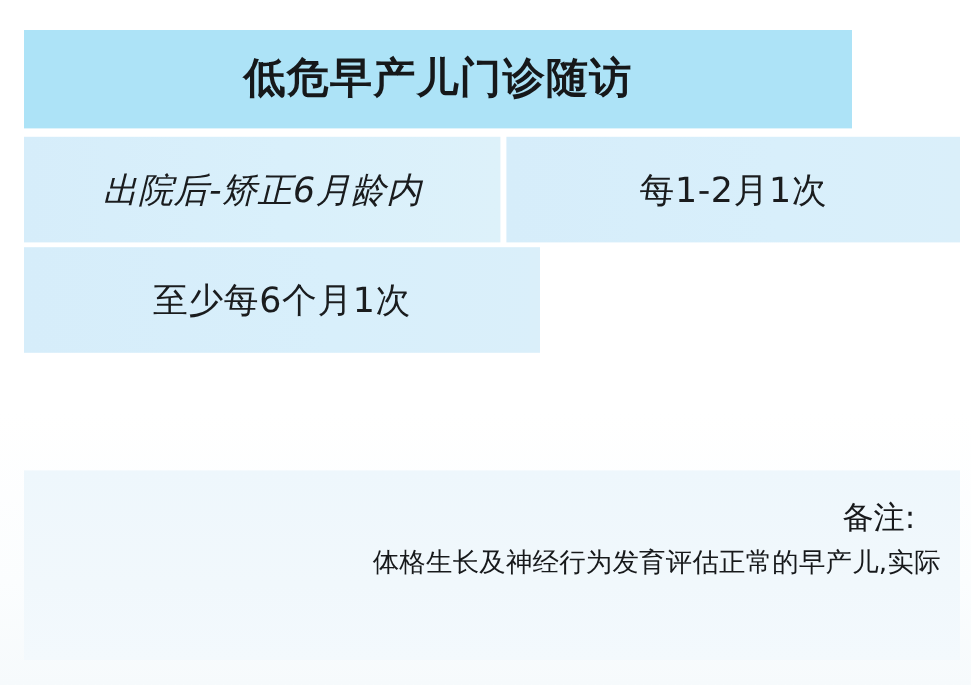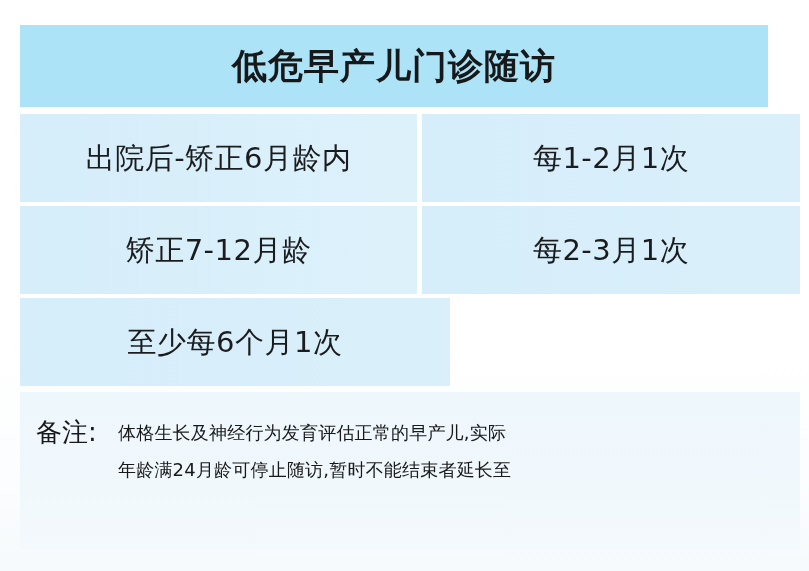--- a/index.html
+++ b/index.html
@@ -22,21 +22,21 @@
     height: 571px;
     background:
       linear-gradient(to bottom, #ffffff 0%, #ffffff 60%, #fbfdfe 85%, #f6fafc 100%);
   }
 
   
   .title-banner {
     position: absolute;
     left: 20px;
     top: 25px;
-    width: 748px;
+    width: 690px;
     height: 82px;
     background: #ade3f7;
     display: flex;
     align-items: center;
     justify-content: center;
   }
   .title-text {
     font-size: 35px;
     font-weight: bold;
     color: #16181a;
@@ -64,20 +64,21 @@
     height: 88px;
     display: flex;
     align-items: center;
     justify-content: center;
     box-sizing: border-box;
   }
   .cell-left {
     width: 452px;
     margin-right: 5px;
     background: linear-gradient(to right, #d6edfa 0%, #d9f0fb 55%, #ddf1fa 100%);
+    font-style: italic;
   }
   .cell-right {
     width: 430px;
     background: linear-gradient(to right, #d6edfa 0%, #d8effb 60%, #daeffa 100%);
   }
   .cell-text {
     font-size: 29px;
     font-weight: normal;
     color: #1a1c1e;
     line-height: 1;
@@ -96,31 +97,32 @@
     box-sizing: border-box;
     padding: 22px 16px 0 16px;
   }
   .footnote-line {
     display: flex;
     align-items: flex-end;
     font-size: 26px;
     line-height: 37px;
     color: #17191b;
     white-space: nowrap;
+    flex-direction: column;
   }
   .footnote-label {
     width: 82px;
     flex: none;
     font-size: 26px;
     line-height: 37px;
     color: #17191b;
   }
   .footnote-body {
     flex: 1;
-    font-size: 18px;
+    font-size: 22px;
     line-height: 37px;
     color: #17191b;
     letter-spacing: 0.2px;
   }
   .footnote-indent {
     padding-left: 82px;
   }
 </style>
 </head>
 <body>
@@ -135,40 +137,29 @@
 
     <div class="table-row">
       <div class="cell cell-left">
         <span class="cell-text">出院后-矫正6月龄内</span>
       </div>
       <div class="cell cell-right">
         <span class="cell-text">每1-2月1次</span>
       </div>
     </div>
 
-    <div class="table-row">
-      <div class="cell cell-left">
-        <span class="cell-text">矫正7-12月龄</span>
-      </div>
-      <div class="cell cell-right">
-        <span class="cell-text">每2-3月1次</span>
-      </div>
-    </div>
 
     <div class="table-row">
       <div class="cell cell-right">
         <span class="cell-text">至少每6个月1次</span>
       </div>
     </div>
 
   </div>
 
   <div class="footnote">
     <div class="footnote-line">
       <span class="footnote-label">备注:</span>
       <span class="footnote-body">体格生长及神经行为发育评估正常的早产儿,实际</span>
     </div>
-    <div class="footnote-line footnote-indent">
-      <span class="footnote-body">年龄满24月龄可停止随访,暂时不能结束者延长至</span>
-    </div>
   </div>
 
 </div>
 
 </body></html>

